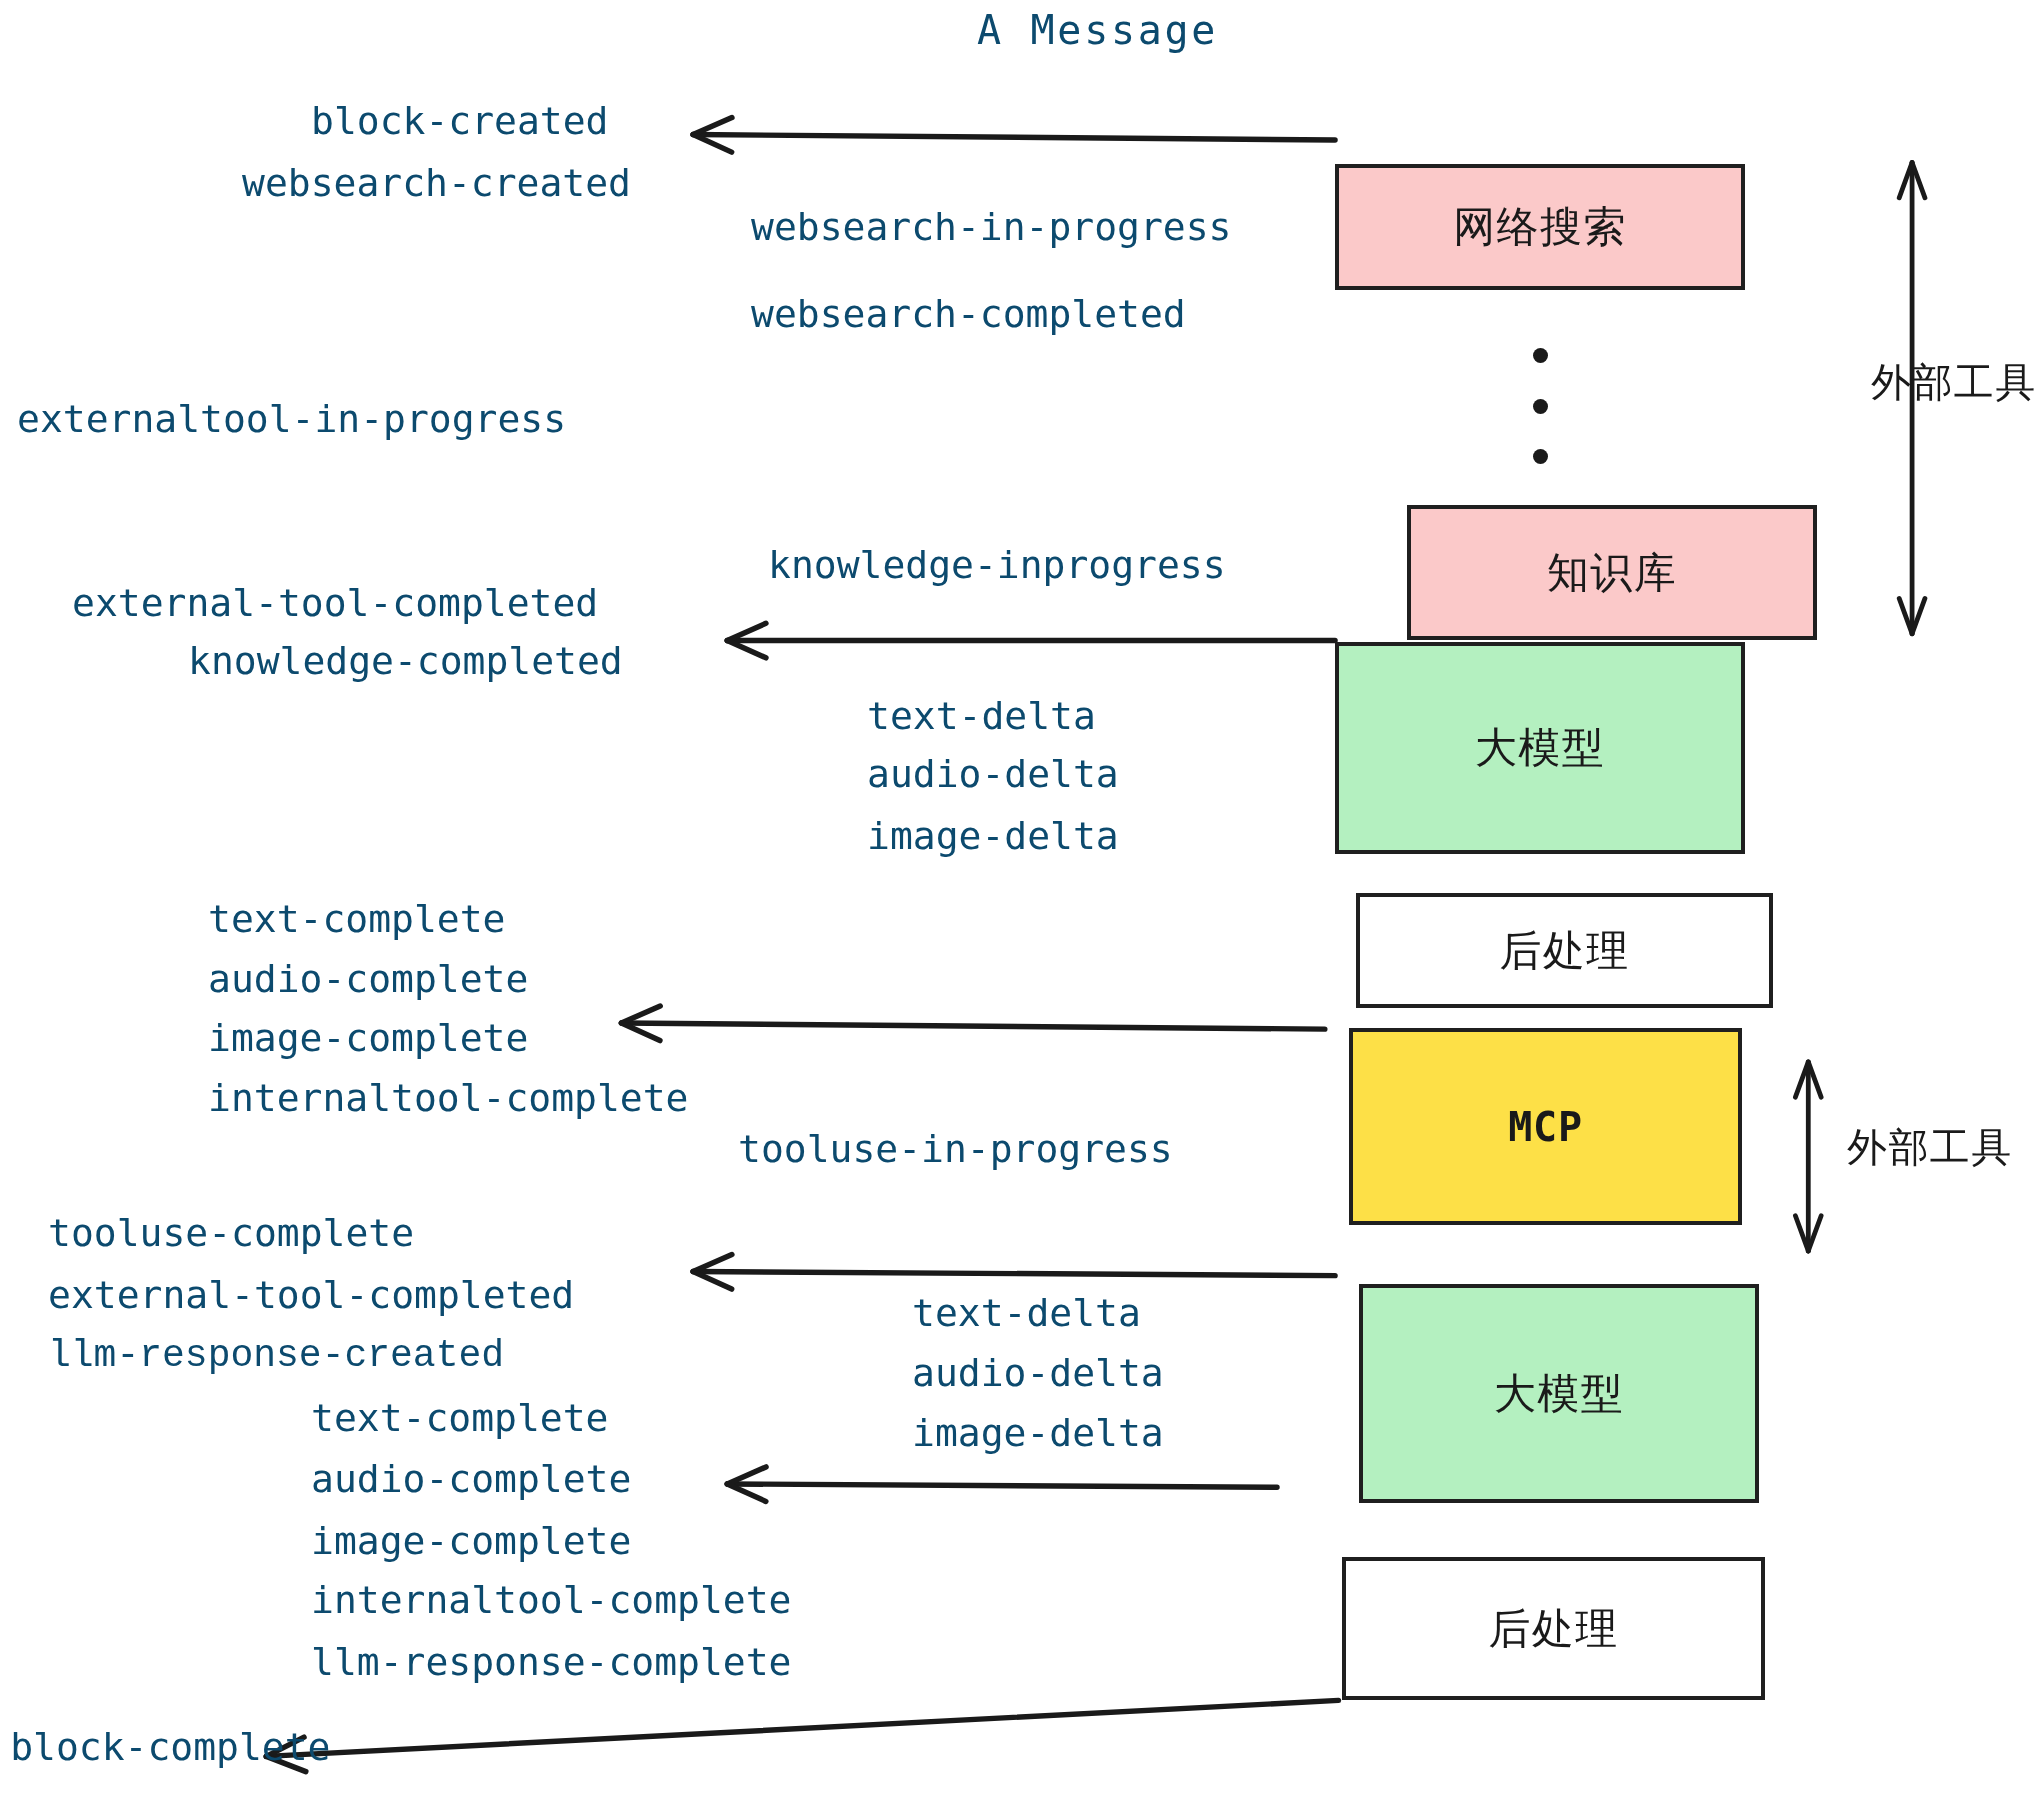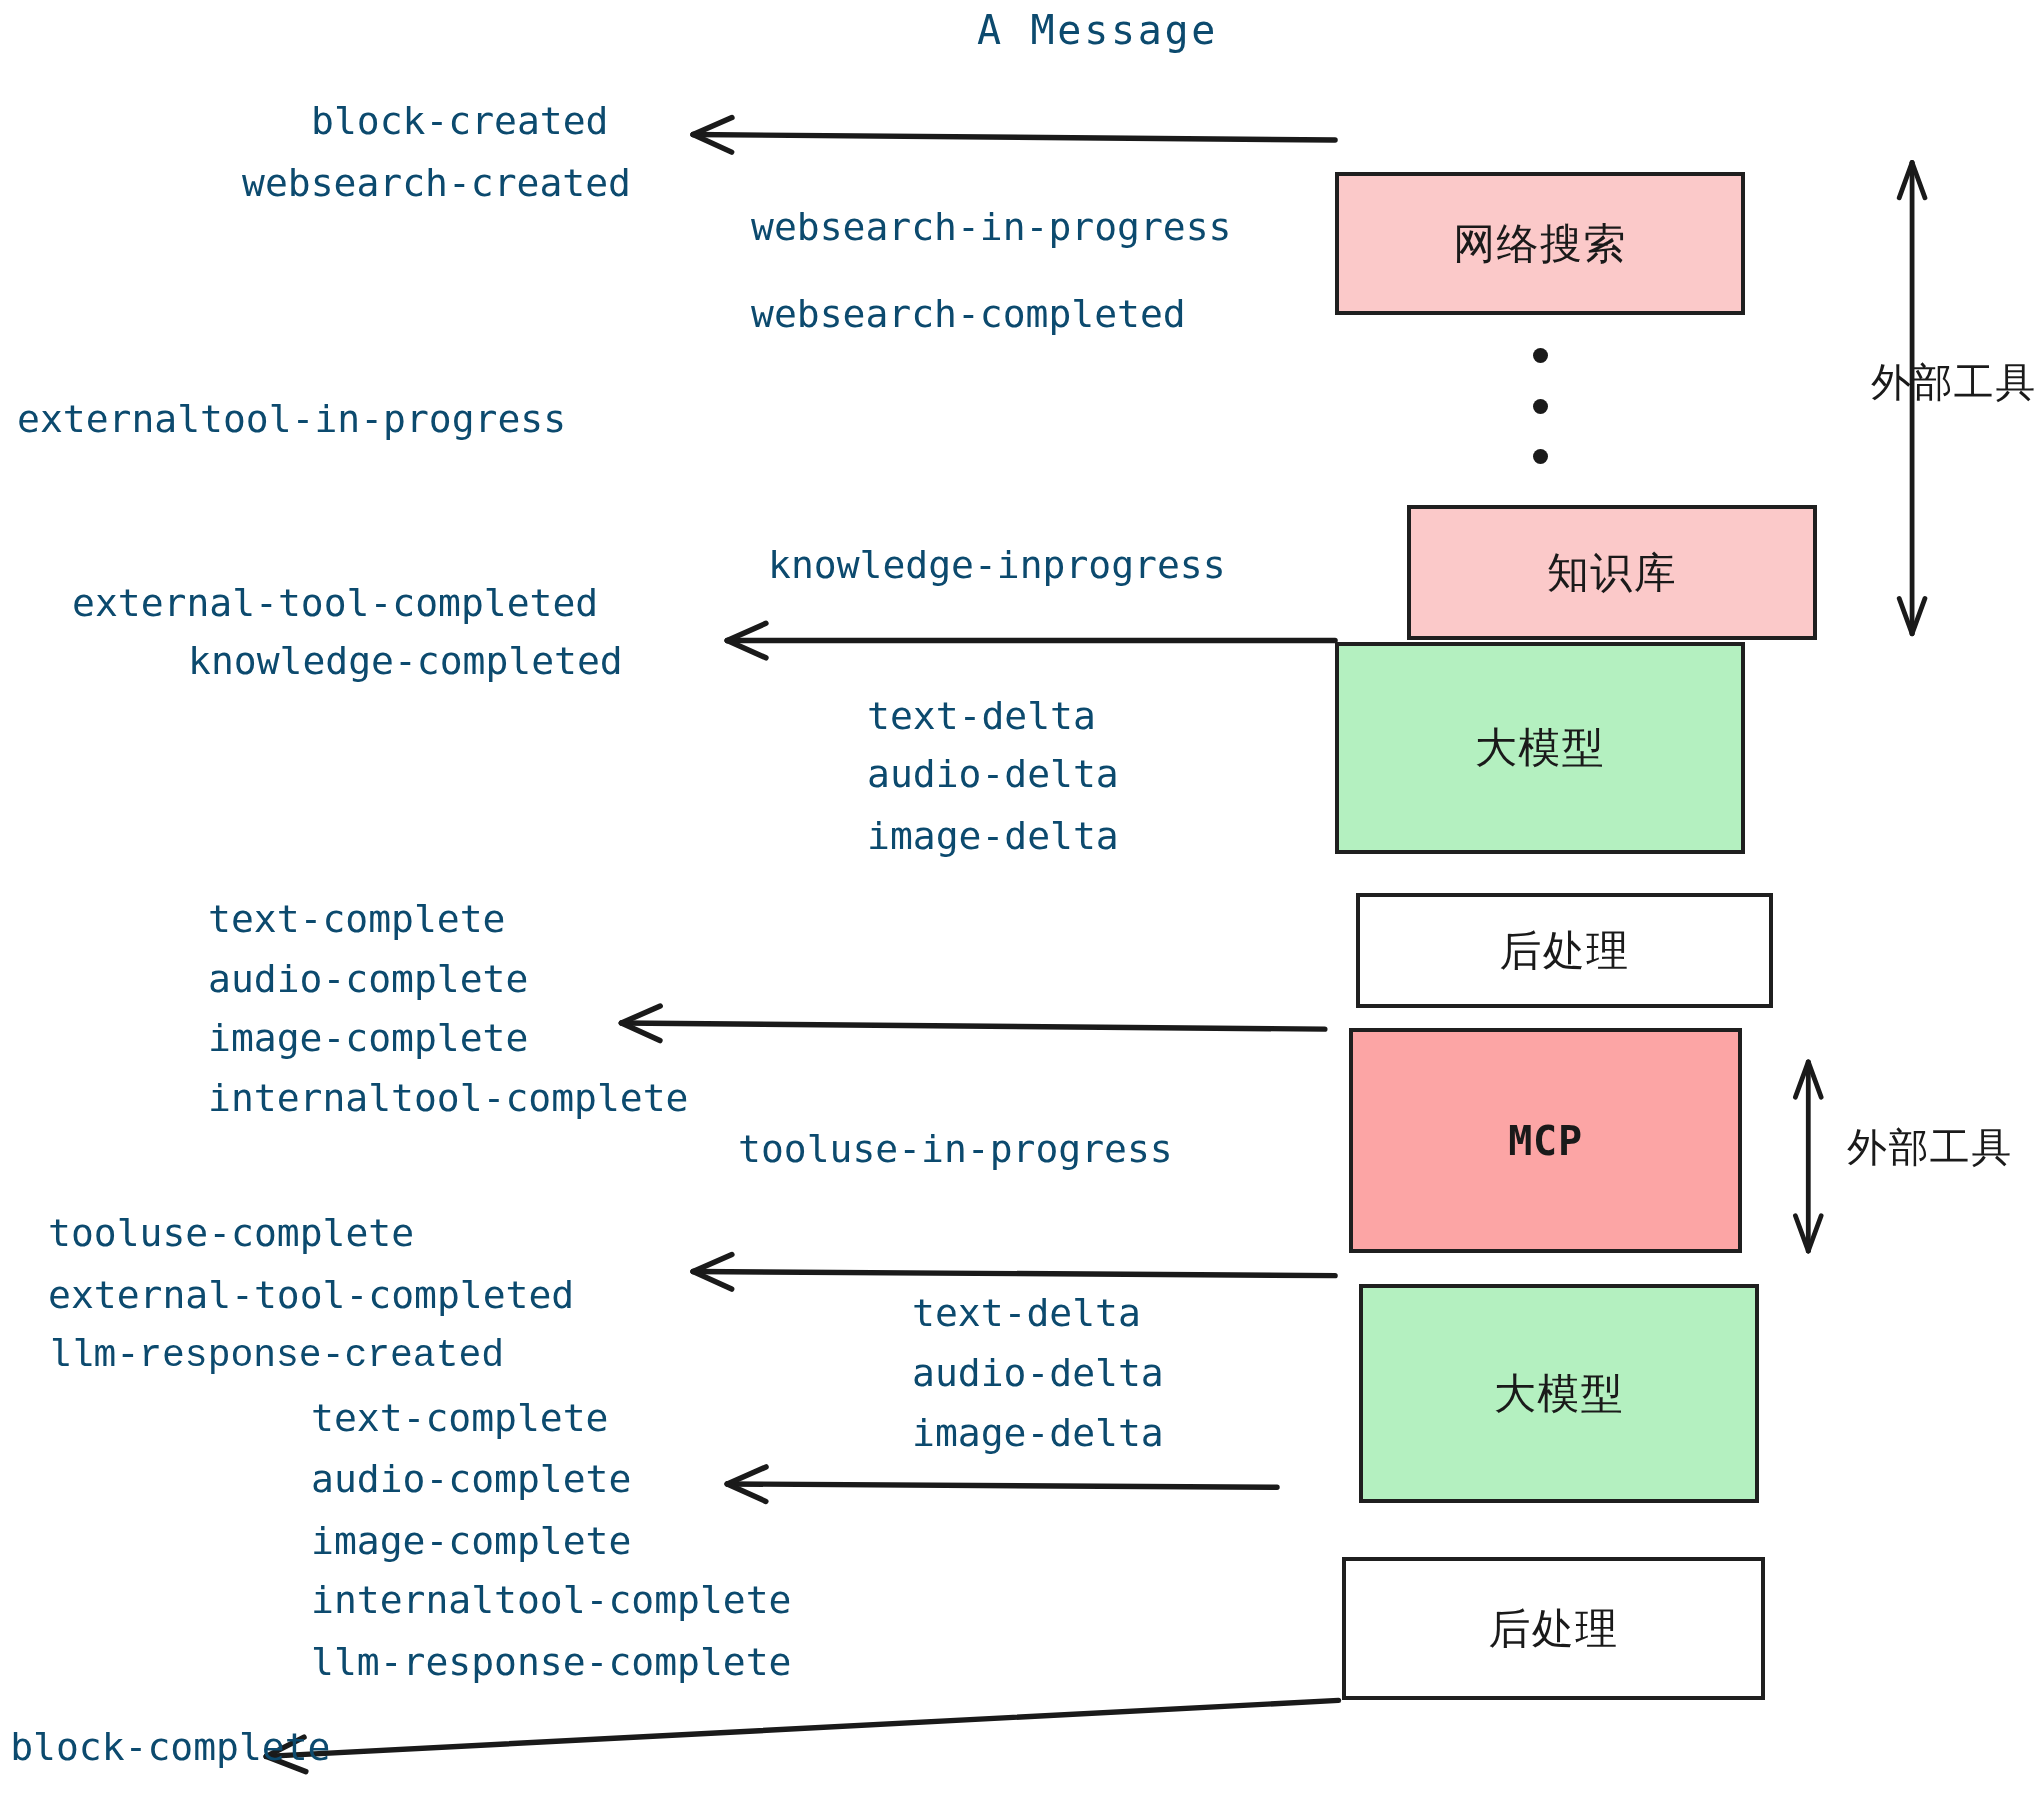--- a/index.html
+++ b/index.html
@@ -133,33 +133,33 @@
       <g>
         <line x1="2648" y1="1555" x2="2648" y2="1832" stroke="#1a1a1a" stroke-width="7" stroke-linecap="round"></line>
         <line x1="2648" y1="1555" x2="2629.1406205899502" y2="1606.6654992066058" stroke="#1a1a1a" stroke-width="7" stroke-linecap="round"></line>
         <line x1="2648" y1="1555" x2="2666.8593794100498" y2="1606.6654992066058" stroke="#1a1a1a" stroke-width="7" stroke-linecap="round"></line>
         <line x1="2648" y1="1832" x2="2629.1406205899502" y2="1780.3345007933942" stroke="#1a1a1a" stroke-width="7" stroke-linecap="round"></line>
         <line x1="2648" y1="1832" x2="2666.8593794100498" y2="1780.3345007933942" stroke="#1a1a1a" stroke-width="7" stroke-linecap="round"></line>
       </g>
     </svg>
 
   <div id="nodes-layer">
-      <div class="nodebox" style="left: 1335px; top: 172px; width: 410px; height: 143px; background: rgb(251, 201, 201);">
+      <div class="nodebox" style="left: 1335px; top: 164px; width: 410px; height: 126px; background: rgb(251, 201, 201);">
         <span class="lbl">网络搜索</span>
       </div>
       <div class="nodebox" style="left: 1407px; top: 505px; width: 410px; height: 135px; background: rgb(251, 201, 201);">
         <span class="lbl">知识库</span>
       </div>
       <div class="nodebox" style="left: 1335px; top: 642px; width: 410px; height: 212px; background: rgb(180, 240, 192);">
         <span class="lbl">大模型</span>
       </div>
       <div class="nodebox" style="left: 1356px; top: 893px; width: 417px; height: 115px; background: rgb(255, 255, 255);">
         <span class="lbl">后处理</span>
       </div>
-      <div class="nodebox mcp" style="left: 1349px; top: 1028px; width: 393px; height: 225px; background: #fca5a5;">
+      <div class="nodebox mcp" style="left: 1349px; top: 1028px; width: 393px; height: 197px; background: #fde047;">
         <span class="lbl">MCP</span>
       </div>
       <div class="nodebox" style="left: 1359px; top: 1284px; width: 400px; height: 219px; background: rgb(180, 240, 192);">
         <span class="lbl">大模型</span>
       </div>
       <div class="nodebox" style="left: 1342px; top: 1557px; width: 423px; height: 143px; background: rgb(255, 255, 255);">
         <span class="lbl">后处理</span>
       </div>
     </div>
   <div id="events-layer">

